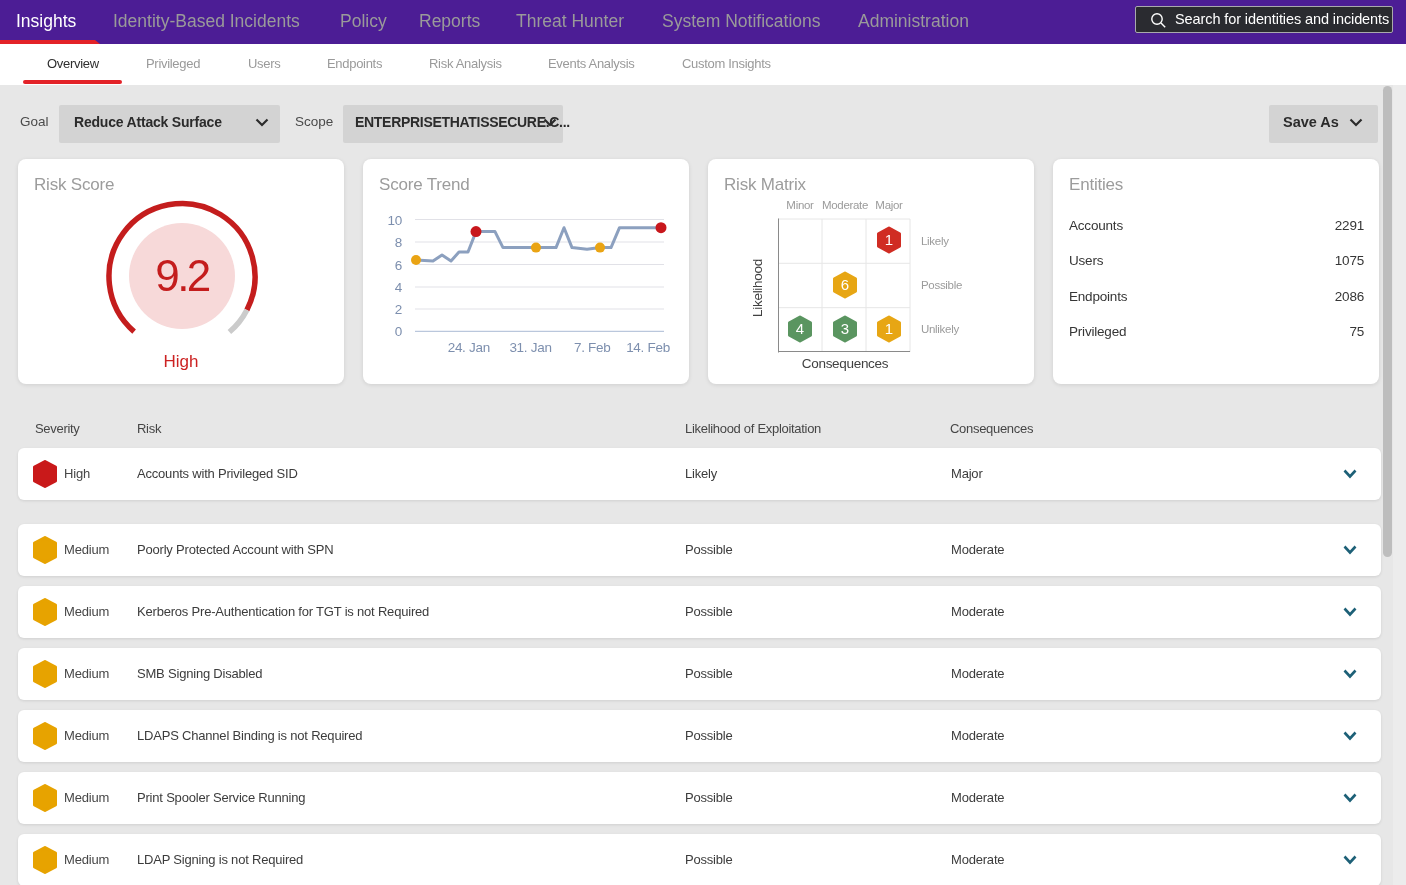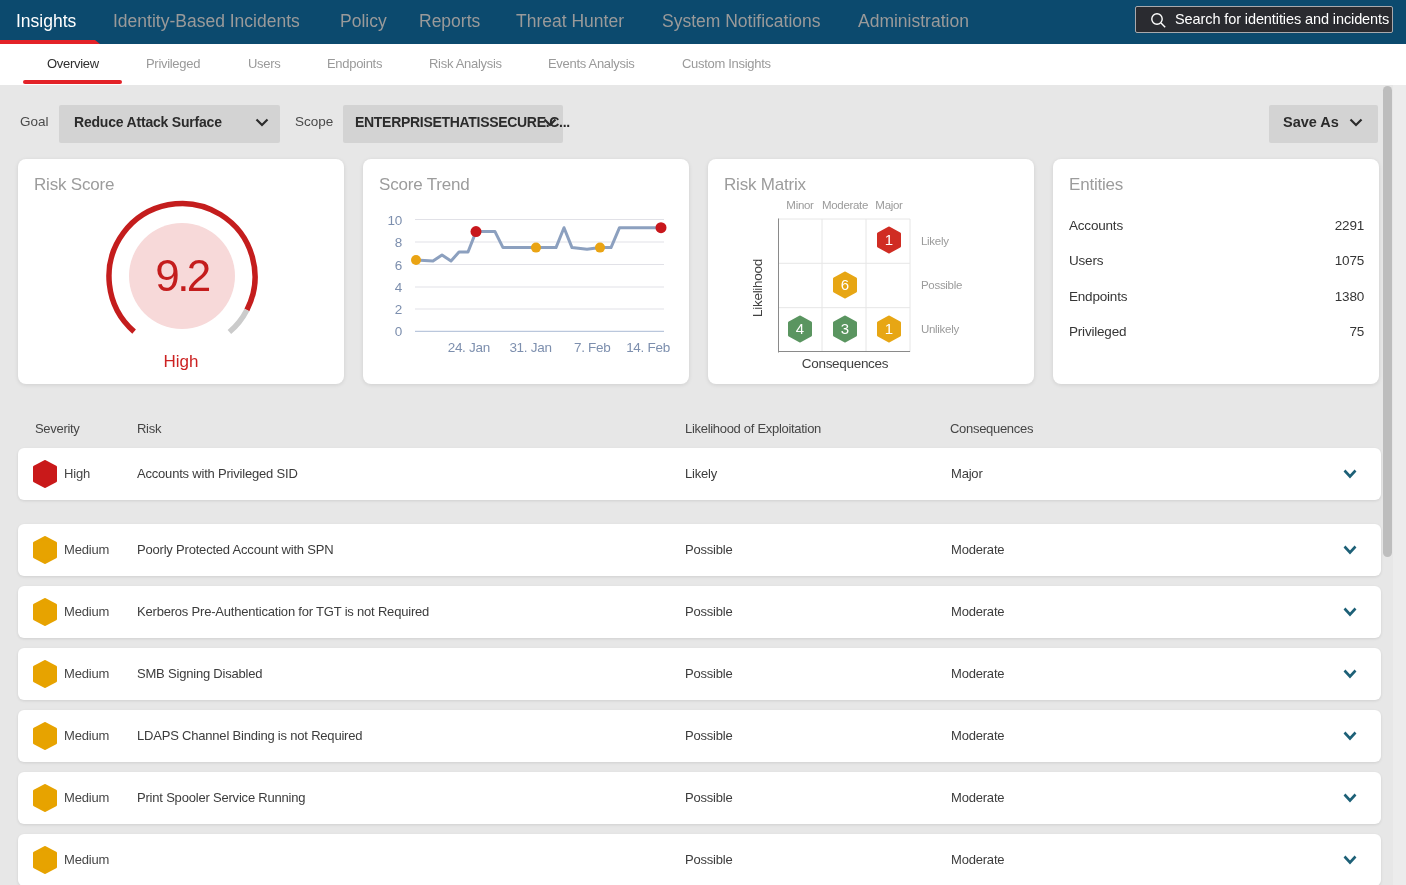--- a/index.html
+++ b/index.html
@@ -1,20 +1,20 @@
 <!DOCTYPE html>
 <html><head>
 <meta charset="utf-8">
 <style>
 * { margin:0; padding:0; box-sizing:border-box; }
 html,body { width:1406px; height:885px; overflow:hidden; }
 body { font-family:"Liberation Sans", sans-serif; background:#e7e7e7; position:relative; }
 
 
-#nav { position:absolute; left:0; top:0; width:1406px; height:44px; background:#0c4a6e; }
+#nav { position:absolute; left:0; top:0; width:1406px; height:44px; background:#4c1d95; }
 #nav .item { position:absolute; top:0; height:44px; line-height:42px; font-size:17.5px; color:#9a9a9a; white-space:nowrap; }
 #nav .active { color:#fff; }
 #nav-red { position:absolute; left:0; top:40px; width:100px; height:4px; background:#e32228; clip-path:polygon(0 0, 95px 0, 100px 100%, 0 100%); }
 #search { position:absolute; left:1135px; top:6px; width:258px; height:27px; border:1px solid #a9a9ad; border-radius:2px; background:#2a2b30; color:#fff; font-size:14.5px; line-height:25px; }
 #search .ph { position:absolute; left:39px; top:0; white-space:nowrap; letter-spacing:-0.1px;}
 
 
 #tabbar { position:absolute; left:0; top:44px; width:1406px; height:41px; background:#fff; }
 #tabbar .tab { position:absolute; top:0; height:41px; line-height:40px; font-size:13px; letter-spacing:-0.3px; color:#9a9a9a; white-space:nowrap; }
 #tabbar .active { color:#2f2f2f; }
@@ -189,21 +189,21 @@
           <text x="0" y="5" fill="#fff" text-anchor="middle" stroke="none">1</text>
         </g>
     </g>
   </svg>
 </div>
 
 <div class="card" style="left:1053px;">
   <span class="ctitle">Entities</span>
   <div class="erow" style="top:59px;">Accounts<span class="v">2291</span></div>
   <div class="erow" style="top:94px;">Users<span class="v">1075</span></div>
-  <div class="erow" style="top:130px;">Endpoints<span class="v">1380</span></div>
+  <div class="erow" style="top:130px;">Endpoints<span class="v">2086</span></div>
   <div class="erow" style="top:165px;">Privileged<span class="v">75</span></div>
 </div>
 
 <span class="thead" style="left:35px;">Severity</span>
 <span class="thead" style="left:137px;">Risk</span>
 <span class="thead" style="left:685px;">Likelihood of Exploitation</span>
 <span class="thead" style="left:950px;">Consequences</span>
 
 <div class="trow" style="top:448px;">
   <svg class="hex" width="24" height="28" viewBox="0 0 24 28">
@@ -281,20 +281,21 @@
   <svg class="chev" width="14" height="10" viewBox="0 0 14 10">
       <path d="M1.5 1.5 L7 7.5 L12.5 1.5" fill="none" stroke="#1d6077" stroke-width="2.6"></path>
     </svg>
 </div>
 
 <div class="trow" style="top:834px;">
   <svg class="hex" width="24" height="28" viewBox="0 0 24 28">
       <polygon points="12,1.5 22.5,7.1 22.5,20.9 12,26.5 1.5,20.9 1.5,7.1" fill="#e7a300" stroke="#e7a300" stroke-width="3" stroke-linejoin="round"></polygon>
     </svg>
   <span class="sev">Medium</span>
+    <span class="risk">LDAP Signing is not Required</span>
   <span class="lik">Possible</span>
     <span class="con">Moderate</span>
   <svg class="chev" width="14" height="10" viewBox="0 0 14 10">
       <path d="M1.5 1.5 L7 7.5 L12.5 1.5" fill="none" stroke="#1d6077" stroke-width="2.6"></path>
     </svg>
 </div>
 
 <div id="sbtrack"></div>
 <div id="sbthumb"></div>
 

